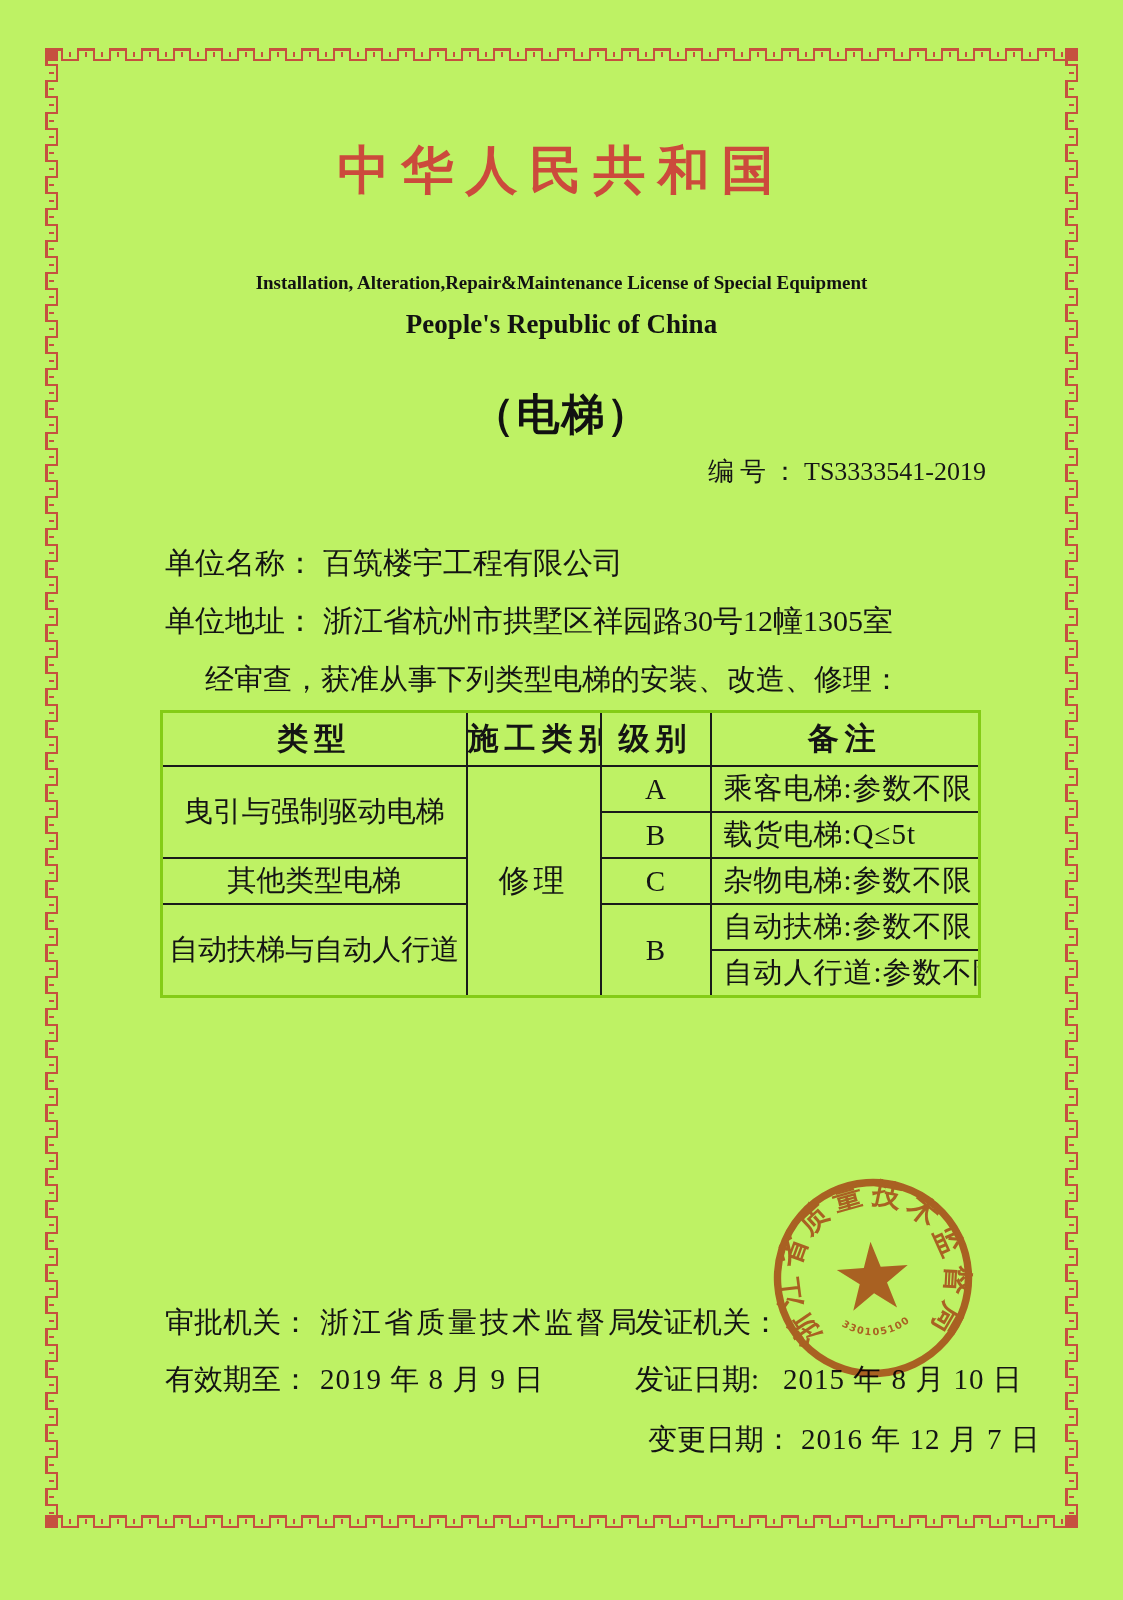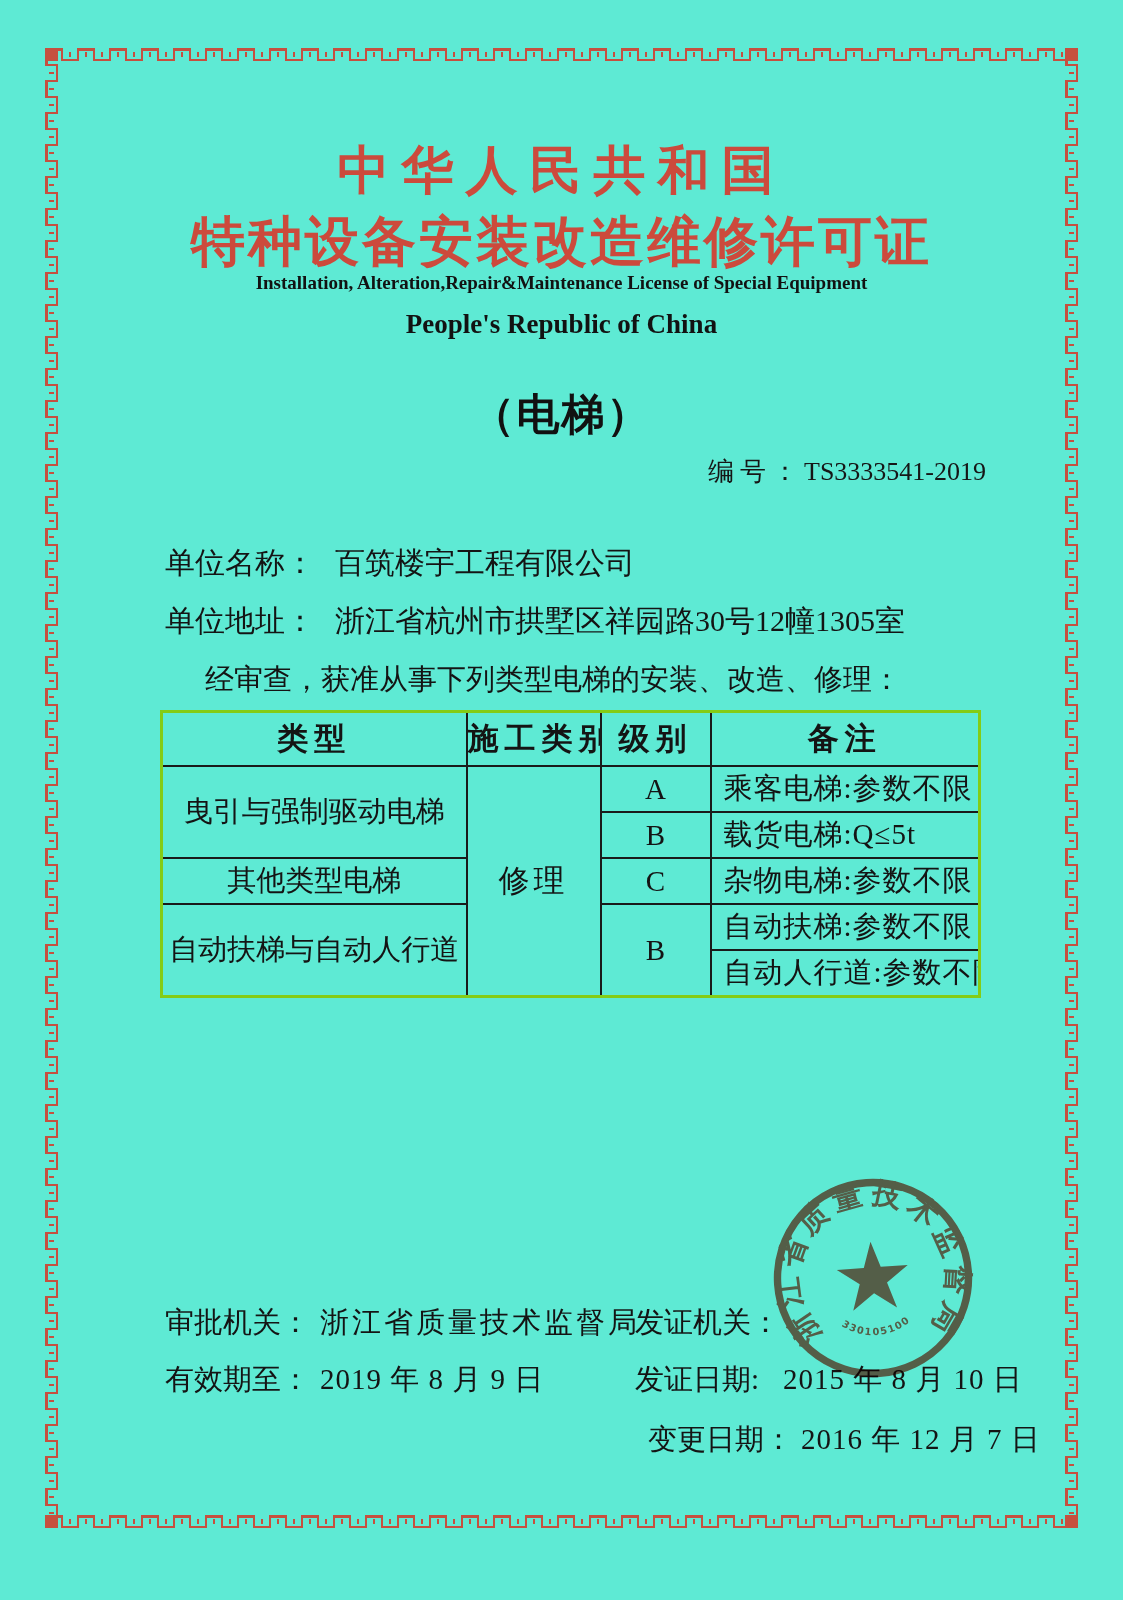--- a/index.html
+++ b/index.html
@@ -1,18 +1,18 @@
 <!DOCTYPE html>
 <html><head>
 <meta charset="utf-8">
 <style>
   html,body{margin:0;padding:0;background:#ffffff;}
   .page{
     position:relative;width:1123px;height:1600px;margin:0 auto;
-    background:#5eead4;overflow:hidden;
+    background:#bef264;overflow:hidden;
     font-family:"Liberation Serif","DejaVu Serif",serif;
     color:#161616;
   }
   
   .bd{position:absolute;}
   .bd-h{
     height:13px;
     background-image:
       linear-gradient(90deg,#c6503f 0 18px,transparent 18px),
       linear-gradient(90deg,#c6503f 0 18px,transparent 18px),
@@ -53,21 +53,21 @@
     font-size:27px;font-weight:700;color:#121212;}
   .subtitle{left:0;top:386px;width:100%;text-align:center;
     font-size:43px;font-weight:700;letter-spacing:2px;color:#111;}
   .license-no{left:708px;top:454px;font-size:26px;white-space:nowrap;}
   .license-no .lbl{letter-spacing:6px;}
 
   
   .field{left:165px;font-size:30px;white-space:nowrap;color:#141414;}
   .f1{top:543px;} .f2{top:601px;}
   .f3{left:205px;top:660px;font-size:29px;}
-  .field .lbl{margin-right:20px;}
+  .field .lbl{margin-right:8px;}
 
   
   .lic-table{
     position:absolute;left:160px;top:710px;width:818px;
     border-collapse:collapse;table-layout:fixed;
     font-size:29px;color:#141414;
   }
   .lic-table col.col-1{width:305px;} .lic-table col.col-2{width:134px;}
   .lic-table col.col-3{width:110px;} .lic-table col.col-4{width:269px;}
   .lic-table th,.lic-table td{
@@ -101,21 +101,20 @@
   <div class="bd bd-h bd-top"></div>
   <div class="bd bd-h bd-bottom"></div>
   <div class="bd bd-v bd-left"></div>
   <div class="bd bd-v bd-right"></div>
   <div class="bd-corner c-tl"></div>
   <div class="bd-corner c-tr"></div>
   <div class="bd-corner c-bl"></div>
   <div class="bd-corner c-br"></div>
 
   <div class="abs title-zh1">中华人民共和国</div>
-  <div class="abs title-zh2">特种设备安装改造维修许可证</div>
   <div class="abs title-en1">Installation, Alteration,Repair&amp;Maintenance License of Special Equipment</div>
   <div class="abs title-en2">People's Republic of China</div>
   <div class="abs subtitle">（电梯）</div>
 
   <div class="abs license-no">
     <span class="lbl">编号：</span><span>TS3333541-2019</span>
   </div>
 
   <div class="abs field f1">
     <span class="lbl">单位名称：</span><span>百筑楼宇工程有限公司</span>

